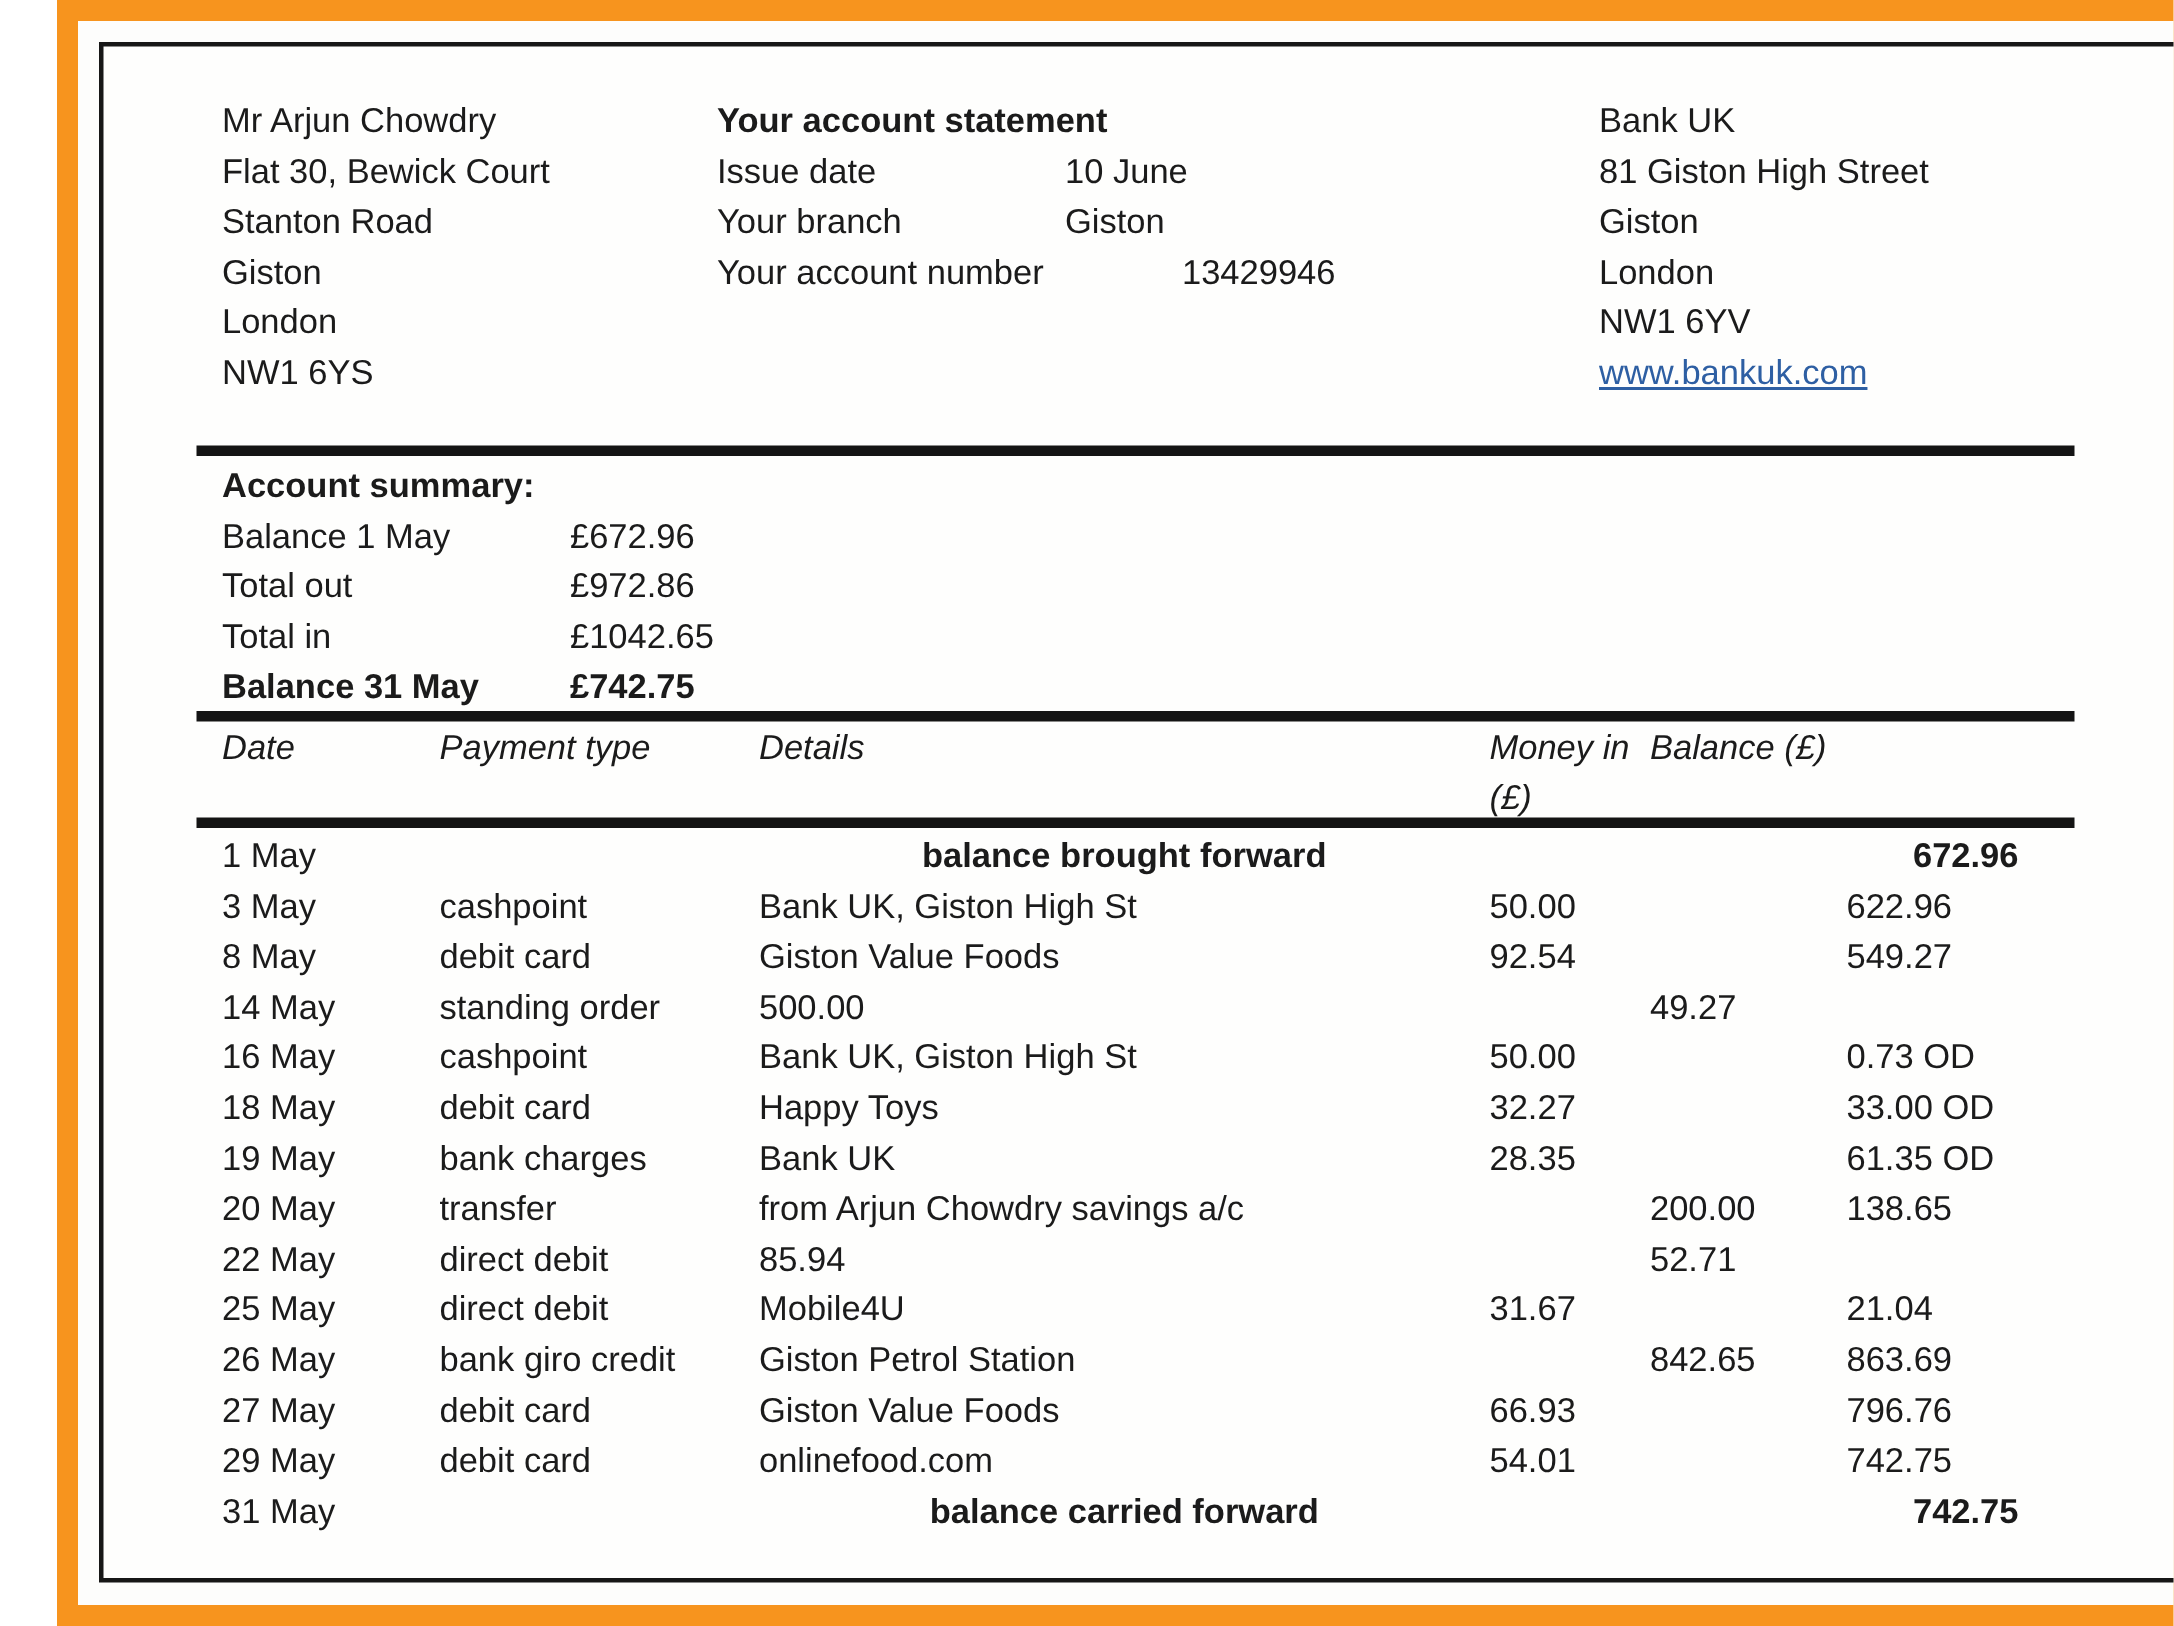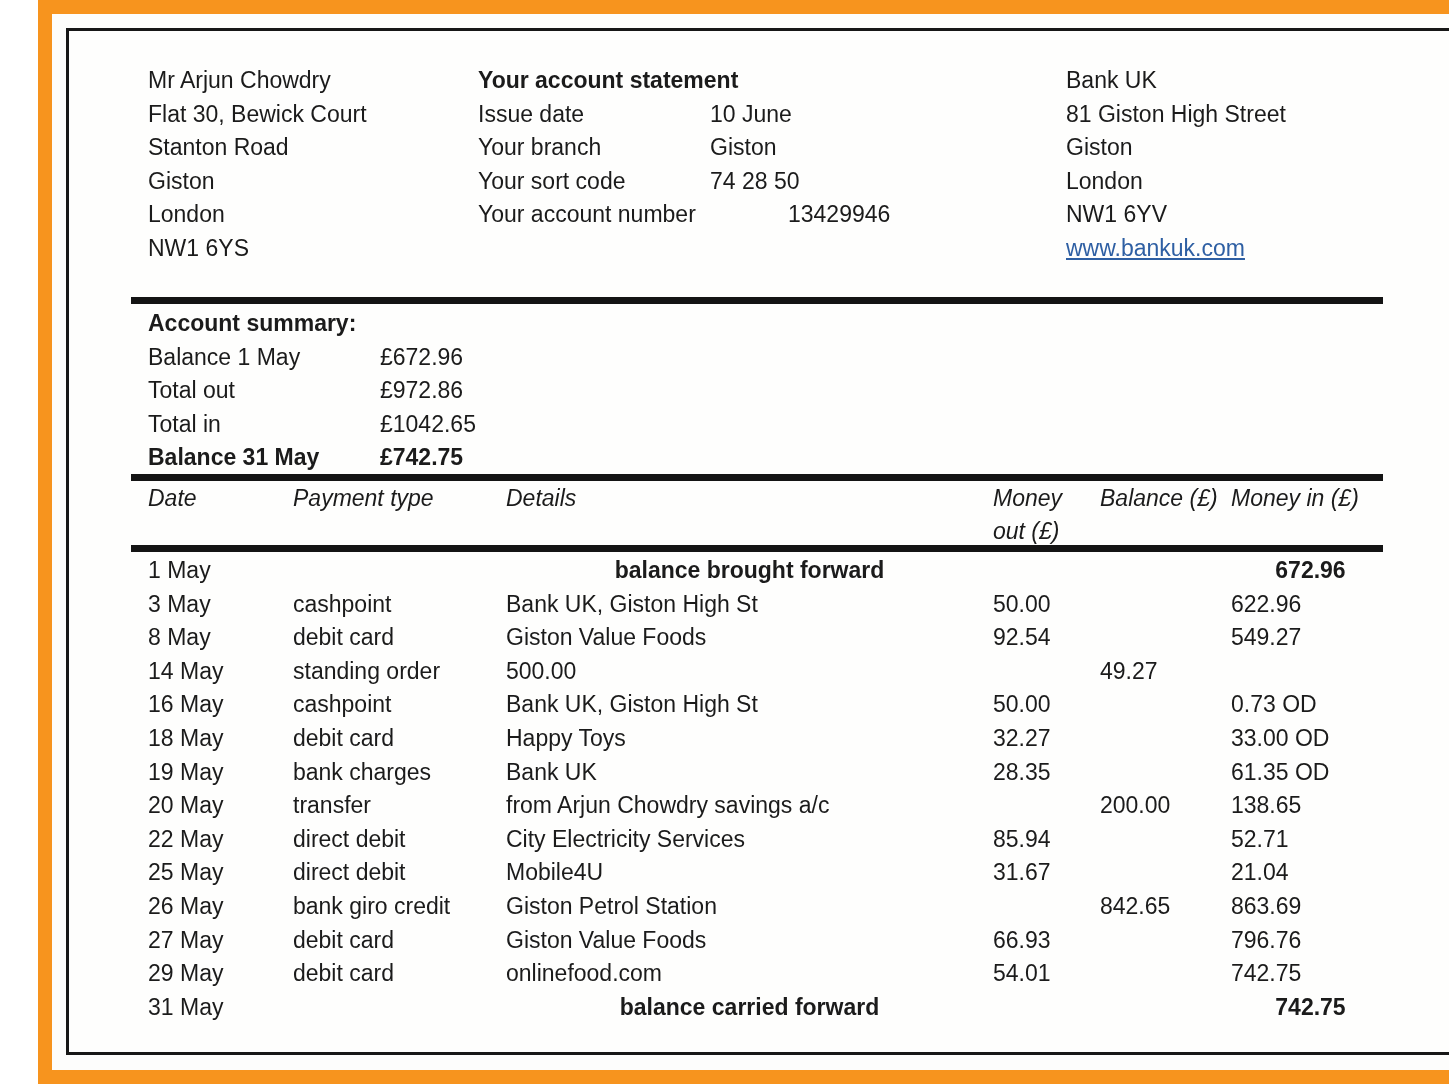--- a/index.html
+++ b/index.html
@@ -88,21 +88,20 @@
       <div>Giston</div>
       <div>London</div>
       <div>NW1 6YS</div>
     </div>
 
   <div class="meta">
     <div class="meta-title">Your account statement</div>
     <div>
         <div class="meta-row"><span>Issue date</span><span class="meta-value">10 June</span></div>
         <div class="meta-row"><span>Your branch</span><span class="meta-value">Giston</span></div>
-        <div class="meta-row"><span>Your sort code</span><span class="meta-value">74 28 50</span></div>
         <div class="meta-row"><span>Your account number</span><span class="meta-value wide">13429946</span></div>
       </div>
   </div>
 
   <div class="bank">
     <div>
         <div>Bank UK</div>
         <div>81 Giston High Street</div>
         <div>Giston</div>
         <div>London</div>
@@ -122,23 +121,22 @@
         <div class="sum-row bold"><span>Balance 31 May</span><span class="sum-value">£742.75</span></div>
       </div>
   </div>
 
   <div class="rule rule2"></div>
 
   <div class="thead">
     <div>Date</div>
     <div>Payment type</div>
     <div>Details</div>
-    <div>Money out (£)</div>
+    <div>Money in (£)</div>
     <div>Balance (£)</div>
-    <div>Money in (£)</div>
   </div>
 
   <div class="rule rule3"></div>
 
   <div class="tbody">
       <div class="trow bold">
         <div class="tcell tcell-date">1 May</div>
         <div class="tcell tcell-payment-type"></div>
         <div class="tcell tcell-details">balance brought forward</div>
         <div class="tcell tcell-money-out"></div>
@@ -196,21 +194,20 @@
         <div class="tcell tcell-date">20 May</div>
         <div class="tcell tcell-payment-type">transfer</div>
         <div class="tcell tcell-details">from Arjun Chowdry savings a/c</div>
         <div class="tcell tcell-money-out"></div>
         <div class="tcell tcell-money-in">200.00</div>
         <div class="tcell tcell-balance">138.65</div>
       </div>
       <div class="trow">
         <div class="tcell tcell-date">22 May</div>
         <div class="tcell tcell-payment-type">direct debit</div>
-        <div class="tcell tcell-details">City Electricity Services</div>
         <div class="tcell tcell-money-out">85.94</div>
         <div class="tcell tcell-money-in"></div>
         <div class="tcell tcell-balance">52.71</div>
       </div>
       <div class="trow">
         <div class="tcell tcell-date">25 May</div>
         <div class="tcell tcell-payment-type">direct debit</div>
         <div class="tcell tcell-details">Mobile4U</div>
         <div class="tcell tcell-money-out">31.67</div>
         <div class="tcell tcell-money-in"></div>

